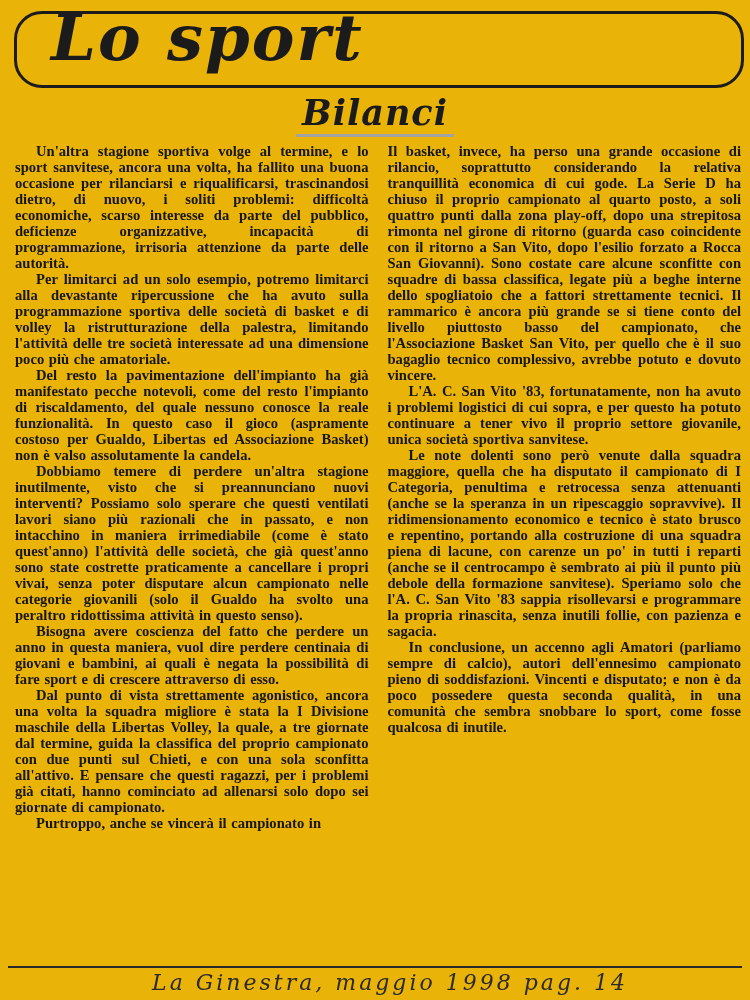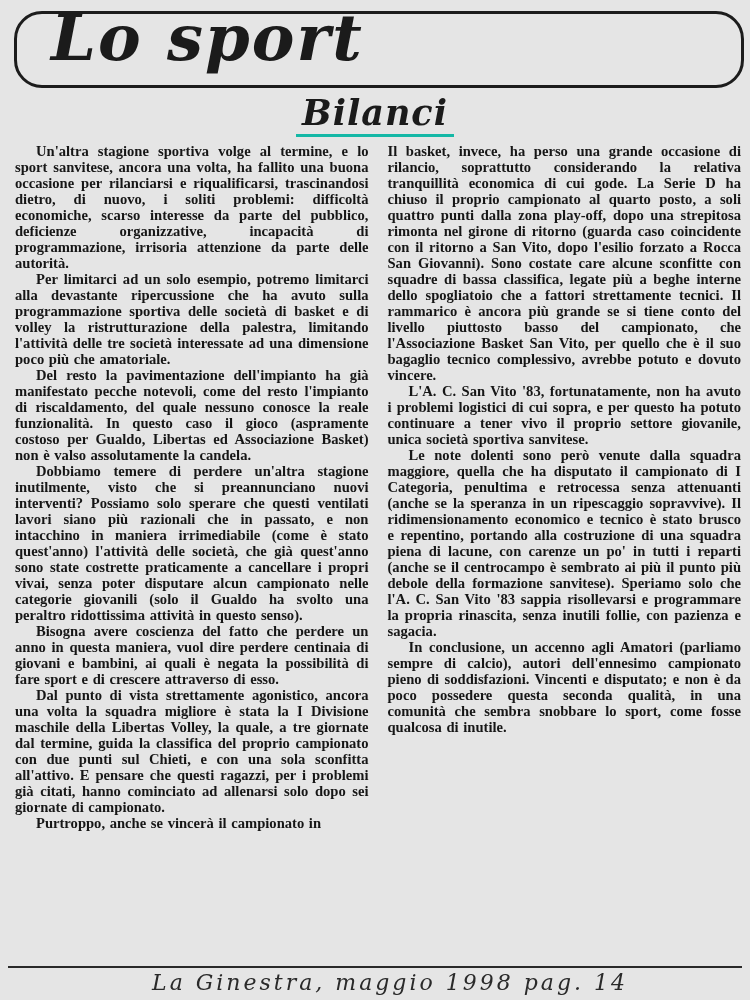--- a/index.html
+++ b/index.html
@@ -7,21 +7,21 @@
   body {
     background: #ffffff;
     color: #161616;
     font-family: "Liberation Serif", serif;
     position: relative;
     overflow: hidden;
   }
   .page {
     position: absolute;
     inset: 0;
-    background: #e5e5e5;
+    background: #eab308;
   }
   
   .masthead-box {
     position: absolute;
     left: 14px; top: 11px;
     width: 730px; height: 77px;
     border: 3px solid #1c1c1c;
     border-radius: 28px;
   }
   .masthead-title {
@@ -51,21 +51,21 @@
     width: 100%;
     text-align: center;
     font-family: "DejaVu Serif", serif;
     font-style: italic;
     font-weight: bold;
     font-size: 35px;
     letter-spacing: 1px;
     color: #1b1b1b;
   }
   .article-title .u {
-    border-bottom: 3px solid #14b8a6;
+    border-bottom: 3px solid #a3a3a3;
     padding: 0 6px 1px 6px;
   }
   
   .columns {
     position: absolute;
     top: 143px; left: 15px;
     width: 726px;
     height: 822px;
     display: flex;
     gap: 19px;

